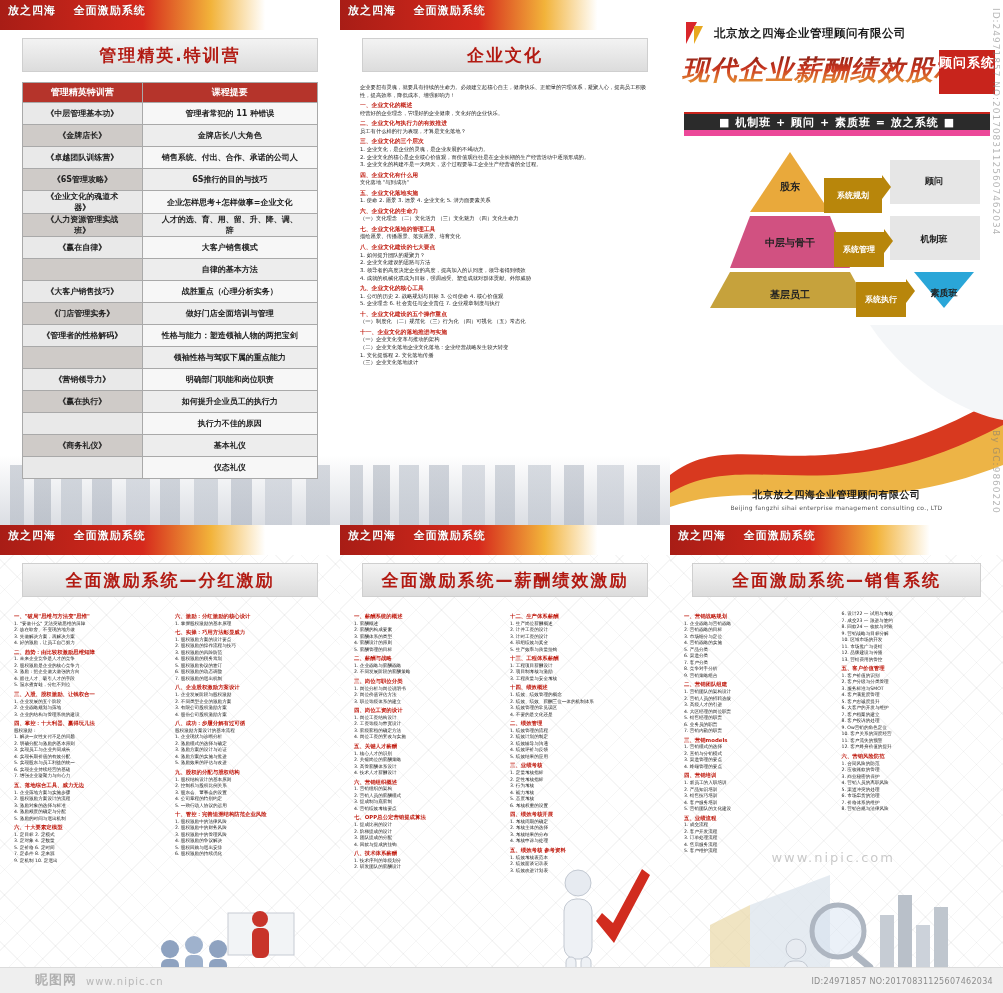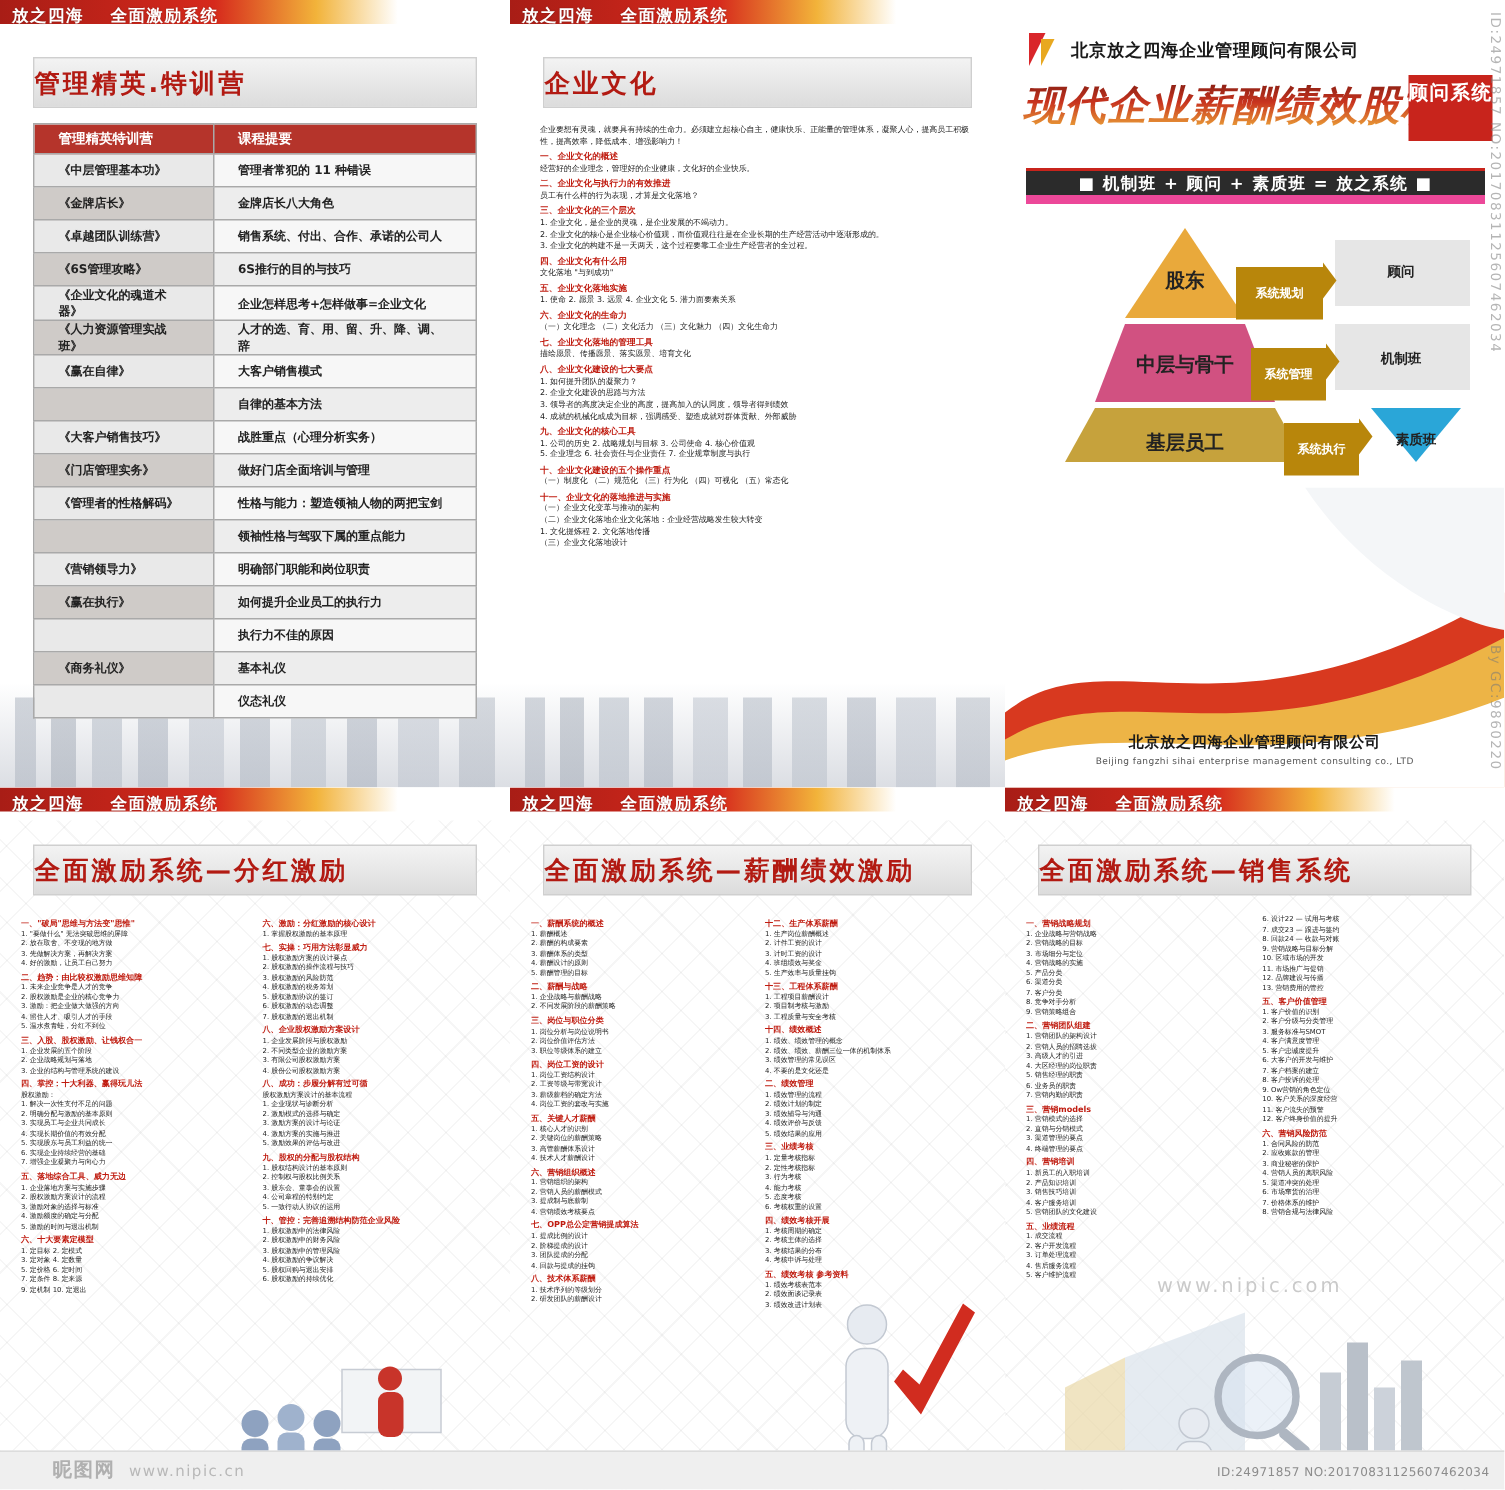--- a/index.html
+++ b/index.html
@@ -11,21 +11,21 @@
     overflow:hidden;
     position:relative;
   }
   .page { position:absolute; left:0; top:0; width:1003px; height:993px; }
 
   
   .panel { position:absolute; background:#fff; overflow:hidden; }
 
   
   .banner {
-    position:absolute; left:0; top:0; height:16px; width:100%;
+    position:absolute; left:0; top:0; height:30px; width:100%;
     background:linear-gradient(90deg,#a81d16 0%, #d6291c 42%, #f2b33a 62%, #ffffff 78%);
     padding-left:40px;
   }
   .banner .b-text {
     position:absolute; left:8px; top:3px; color:#fff;
     font-size:11px; font-weight:bold; letter-spacing:1px;
     font-family:"DejaVu Sans","Liberation Sans",sans-serif;
     text-shadow:0 0 1px rgba(0,0,0,.4);
     white-space:nowrap;
   }
@@ -62,30 +62,30 @@
         rgba(175,182,193,.0) 86%, rgba(175,182,193,.0) 90%,
         rgba(175,182,193,.5) 90%, rgba(175,182,193,.5) 97%,
         rgba(175,182,193,.0) 97%);
   }
 
   
   .ttl {
     position:absolute; left:22px; right:22px; top:38px; height:34px;
     background:linear-gradient(180deg,#f3f3f3,#dcdcdc);
     border:1px solid #cfcfcf;
-    display:flex; align-items:center; justify-content:flex-start;
+    display:flex; align-items:center; justify-content:center;
   }
   .ttl span {
     color:#b21a12; font-size:17px; font-weight:bold; letter-spacing:2px;
   }
 
   
   #p1 { left:0; top:0; width:340px; height:525px; }
   .tbl { position:absolute; left:22px; top:82px; width:296px; border:1px solid #9a9a9a; border-collapse:collapse; font-size:8px; }
-  .tbl td { border:1px solid #a9a9a9; height:22px; padding:0 16px; vertical-align:middle; color:#222; }
+  .tbl td { border:1px solid #a9a9a9; height:22px; padding:0 16px; text-align:center; vertical-align:middle; color:#222; }
   .tbl tr.head td { background:#b5342b; color:#fff; font-weight:bold; font-size:9px; height:20px; }
   .tbl td.c1 { width:120px; background:#e9e9e9; font-weight:bold; }
   .tbl td.c2 { width:176px; background:#f7f7f7;font-weight:bold; }
   .tbl tr.alt td.c1 { background:#cfcbc8; }
   .tbl tr.alt td.c2 { background:#ededed;margin-top:24px; }
 
   
   #p2 { left:340px; top:0; width:330px; height:525px; }
   .txtcol { position:absolute; left:20px; top:84px; width:292px; font-size:5.3px; line-height:1.45; color:#1b1b1b; }
   .txtcol .h { color:#c01c10; font-weight:bold; font-size:5.8px; display:block; margin-top:2px;}
@@ -106,21 +106,21 @@
     -webkit-background-clip:text; background-clip:text; color:transparent;
     font-style:italic;
     white-space:nowrap;
   }
   .cov-badge { position:absolute; right:8px; top:50px; width:56px; height:44px; background:#c8241c; color:#fff;
                font-size:13px; font-weight:bold; line-height:1.05; text-align:center; padding-top:6px; letter-spacing:1px;}
   .cov-strip { position:absolute; left:14px; top:112px; width:306px; height:24px; background:#2b2b2b;
                border-top:2px solid #c8241c; border-bottom:6px solid #ec4899; color:#fff; font-size:11px;
                display:flex; align-items:center; justify-content:center; letter-spacing:1px; font-weight:bold;}
   .pyramid { position:absolute; left:14px; top:150px; width:306px; height:160px; }
-  .lv { position:absolute; height:38px; display:flex; align-items:center; justify-content:center; font-size:13px; color:#222; font-weight:bold;font-family:Liberation Serif, serif;}
+  .lv { position:absolute; height:38px; display:flex; align-items:center; justify-content:center; font-size:10px; color:#222; font-weight:bold;font-family:Liberation Serif, serif;}
   .arrow { position:absolute; height:35px; background:#b8860b; display:flex; align-items:center; justify-content:center;
            color:#fff; font-size:8px; font-weight:bold; }
   .arrow::after{content:""; position:absolute; right:-9px; top:-3px; width:0;height:0;
      border-left:9px solid #b8860b; border-top:12px solid transparent; border-bottom:12px solid transparent;}
   .rt { position:absolute; width:100px; height:34px; display:flex; align-items:center; justify-content:center;
         font-size:9px; font-weight:bold; color:#222; }
   .cov-wave { position:absolute; left:0; bottom:0; width:100%; height:200px; overflow:hidden; }
   .cov-foot { position:absolute; left:0; bottom:14px; width:100%; text-align:center; }
   .cov-foot .cn { font-size:10px; color:#1a1a1a; font-weight:bold; letter-spacing:.5px; }
   .cov-foot .en { font-size:6px; color:#555; letter-spacing:.3px; margin-top:2px;}

